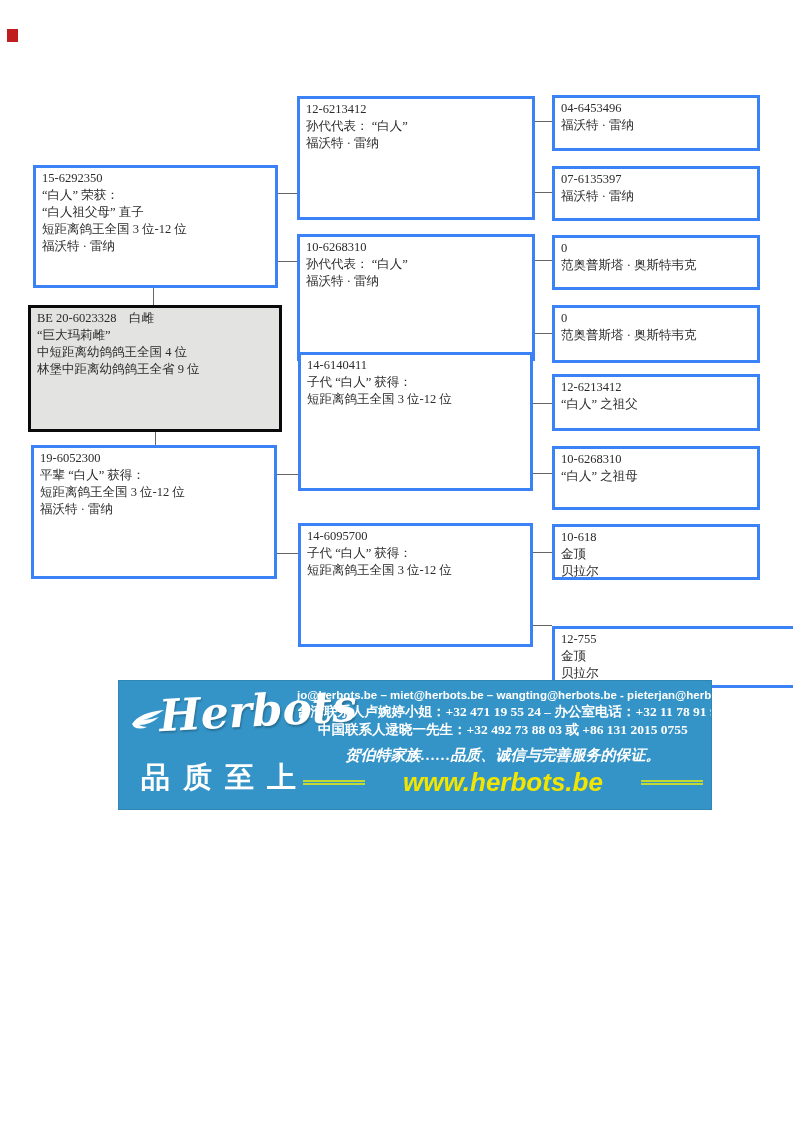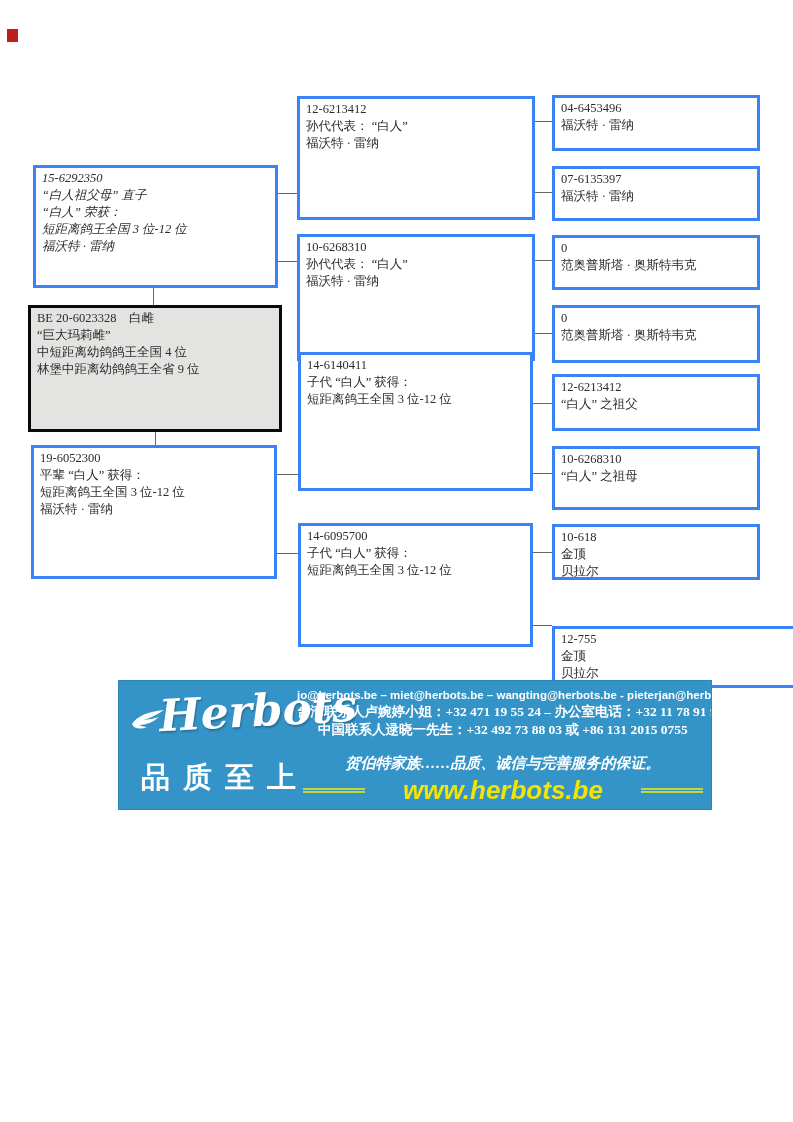--- a/index.html
+++ b/index.html
@@ -18,38 +18,38 @@
   #wing{position:absolute;left:2px;top:22px;width:34px;height:22px;}
   #logo-text{position:absolute;left:30px;top:0px;font-family:"DejaVu Serif","Liberation Serif",serif;
              font-style:italic;font-weight:bold;font-size:44px;line-height:48px;color:#fff;
              transform:rotate(-3deg);text-shadow:1px 2px 2px rgba(0,0,0,0.25);}
   #slogan{position:absolute;left:12px;top:56px;font-size:29px;font-weight:bold;letter-spacing:13px;
           color:#fff;white-space:nowrap;margin-top:15px;}
   #info-block{position:absolute;left:178px;top:6px;right:2px;text-align:center;}
   #emails{font-family:"Liberation Sans","DejaVu Sans",sans-serif;font-weight:bold;
           font-size:11.5px;line-height:16px;white-space:nowrap;}
   .cline{font-size:13.5px;line-height:18px;font-weight:bold;white-space:nowrap;}
-  #tagline{margin-top:14px;font-size:15px;line-height:20px;font-weight:bold;font-style:italic;white-space:nowrap;}
+  #tagline{margin-top:6px;font-size:15px;line-height:20px;font-weight:bold;font-style:italic;white-space:nowrap;}
   #web-row{margin-top:3px;display:flex;align-items:center;justify-content:center;gap:38px;}
   .dbl-line{width:62px;height:5px;border-top:2px solid #c3d832;border-bottom:2px solid #c3d832;box-sizing:border-box;}
   #website{font-family:"Liberation Sans","DejaVu Sans",sans-serif;font-weight:bold;font-style:italic;
            font-size:26px;line-height:28px;color:#f2e500;}
 </style>
 </head>
 <body>
 
 <div id="page">
 
   <div id="red-marker"></div>
 
   <div id="tree">
-      <div class="pbox" style="left: 33px; top: 165px; width: 245px; height: 123px; font-style: italic;">
+      <div class="pbox" style="left: 33px; top: 165px; width: 245px; height: 123px;">
         <div class="pline">15-6292350</div>
+        <div class="pline">“白人” 荣获：</div>
         <div class="pline">“白人祖父母” 直子</div>
-        <div class="pline">“白人” 荣获：</div>
         <div class="pline">短距离鸽王全国 3 位-12 位</div>
         <div class="pline">福沃特 · 雷纳</div>
       </div>
       <div class="pbox hl" style="left: 28px; top: 305px; width: 254px; height: 127px; font-family: Liberation Serif, serif;">
         <div class="pline">BE 20-6023328    白雌</div>
         <div class="pline">“巨大玛莉雌”</div>
         <div class="pline">中短距离幼鸽鸽王全国 4 位</div>
         <div class="pline">林堡中距离幼鸽鸽王全省 9 位</div>
       </div>
       <div class="pbox" style="left: 31px; top: 445px; width: 246px; height: 134px;">

